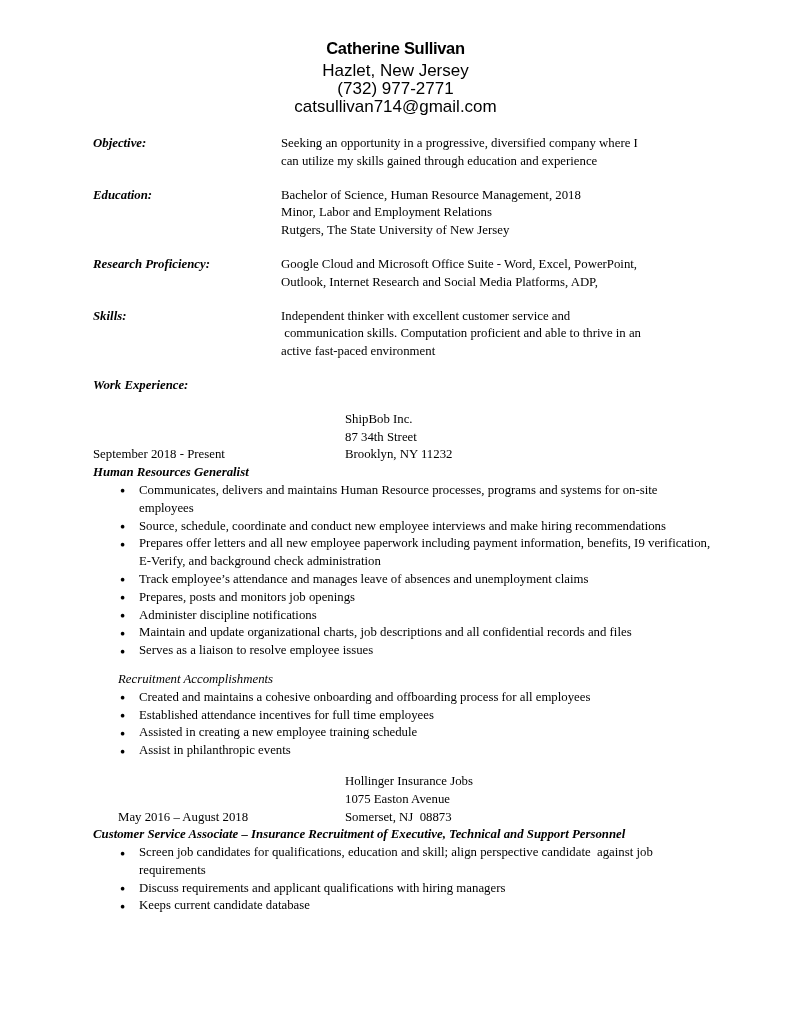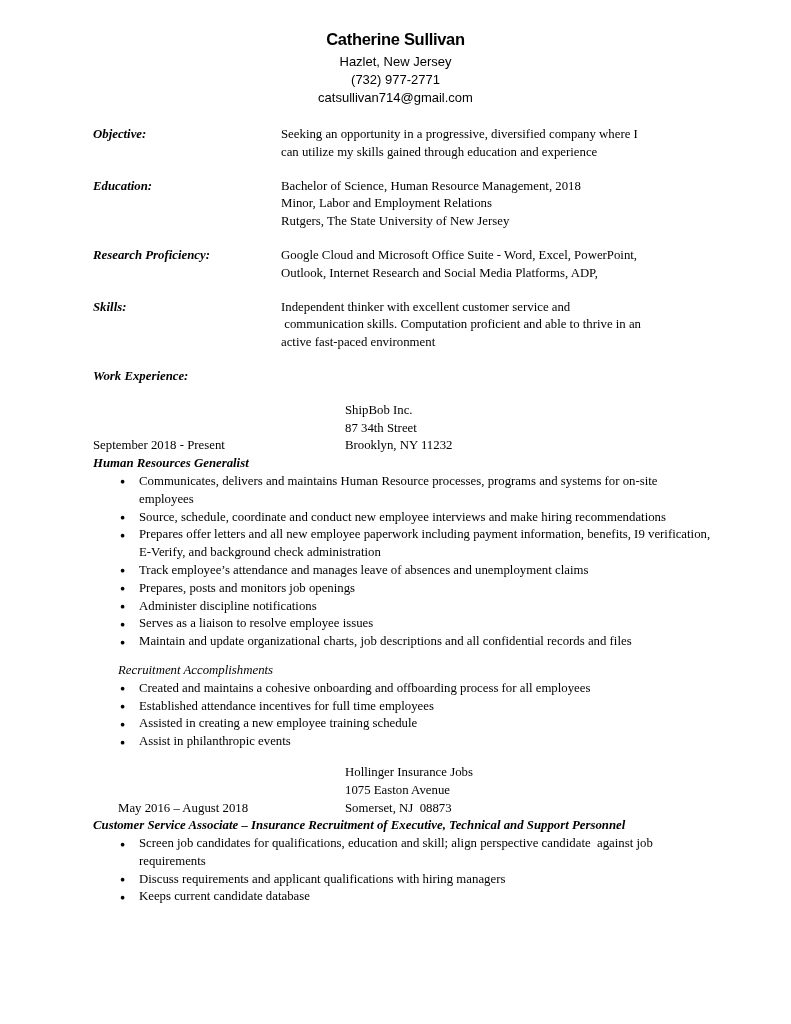--- a/index.html
+++ b/index.html
@@ -10,31 +10,31 @@
     width: 791px;
     height: 1024px;
     background: #ffffff;
     color: #000000;
     font-family: "Liberation Serif", serif;
     font-size: 12.8px;
     line-height: 17.8px;
     overflow: hidden;
   }
   .header {
-    padding-top: 29px;
+    padding-top: 38px;
     text-align: center;
     font-family: "Liberation Sans", sans-serif;
   }
   .name {
     font-size: 16.5px;
     font-weight: bold;
     letter-spacing: -0.3px;
     line-height: 20px;
   }
-  .contact { margin-top: 4px; font-size: 13px; line-height: 18px; }
+  .contact { margin-top: 4px; font-size: 17px; line-height: 18px; }
   .content { margin-left: 93px; margin-top: 19px; width: 660px; }
   .srow { display: flex; margin-bottom: 16px; }
   .slabel { flex: 0 0 188px; width: 188px; font-weight: bold; font-style: italic; }
   .svalue { }
   .sline { white-space: pre-wrap; }
   .we-heading { font-weight: bold; font-style: italic; margin: 0 0 16px 0; }
   .job-head { display: flex; align-items: flex-end; }
   .jdates { flex: 0 0 232px; width: 232px; }
   .jdates.indent { padding-left: 25px; flex-basis: 207px; width: 207px; }
   .jcompany .cline { white-space: pre-wrap; margin-left: 20px; }
@@ -118,22 +118,22 @@
         </div>
       </div>
       <div class="jtitle">Human Resources Generalist</div>
       <ul class="blist">
         <li>Communicates, delivers and maintains Human Resource processes, programs and systems for on-site employees</li>
         <li>Source, schedule, coordinate and conduct new employee interviews and make hiring recommendations</li>
         <li>Prepares offer letters and all new employee paperwork including payment information, benefits, I9 verification, E-Verify, and background check administration</li>
         <li>Track employee’s attendance and manages leave of absences and unemployment claims</li>
         <li>Prepares, posts and monitors job openings</li>
         <li>Administer discipline notifications</li>
+        <li>Maintain and update organizational charts, job descriptions and all confidential records and files</li>
         <li>Serves as a liaison to resolve employee issues</li>
-        <li>Maintain and update organizational charts, job descriptions and all confidential records and files</li>
       </ul>
       <div class="subhead">Recruitment Accomplishments</div>
       <ul class="blist">
         <li>Created and maintains a cohesive onboarding and offboarding process for all employees</li>
         <li>Established attendance incentives for full time employees</li>
         <li>Assisted in creating a new employee training schedule</li>
         <li>Assist in philanthropic events</li>
       </ul>
     </div>
 

